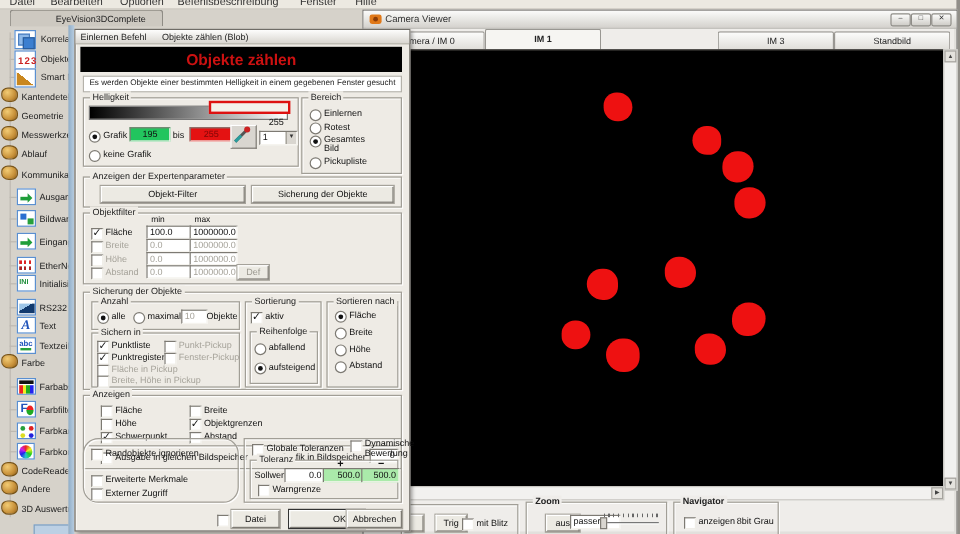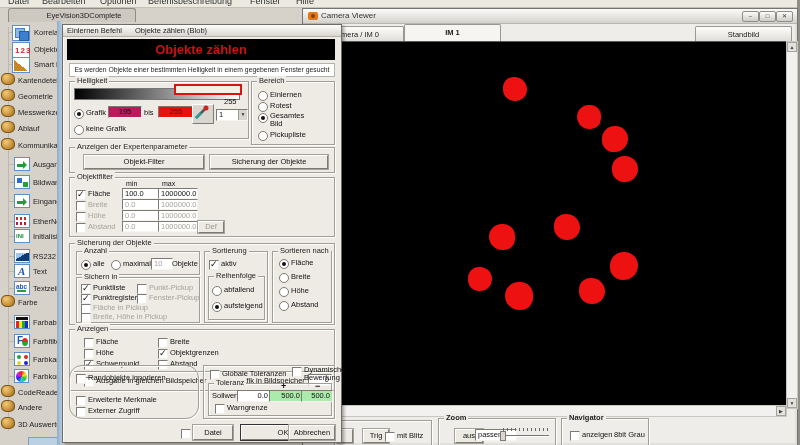--- a/index.html
+++ b/index.html
@@ -78,21 +78,21 @@
   .grp>.legend{position:absolute;top:-6px;left:5px;background:#eeebe5;padding:0 2px;font-size:7.5px;color:#222;white-space:nowrap;}
   .btn{position:absolute;background:#eceae3;border:1px solid;border-color:#fff #7e7b74 #7e7b74 #fff;
        box-shadow:0 0 0 1px #a5a29a;font-size:7.5px;text-align:center;color:#111;overflow:hidden;}
   .btn.default{box-shadow:0 0 0 1px #333;padding-left:21px;}
   .btn.dis{color:#9b988f;}
   .field{position:absolute;background:#fff;border:1px solid;border-color:#7d7a73 #f6f4ef #f6f4ef #7d7a73;
          font-size:7.5px;line-height:10px;padding:0 2px;overflow:hidden;white-space:nowrap;}
   .field.right{text-align:right;}
   .field.dis{color:#a6a39a;}
   .field.green{background:#aaeaaa;text-align:right;}
-  .field.yellow{background:#be185d;text-align:center;}
+  .field.yellow{background:#22c55e;text-align:center;}
   .field.redbg{background:#e41212;color:#7d0606;text-align:center;}
   .cb,.rb{position:absolute;white-space:nowrap;}
   .cb .box{position:absolute;left:0;top:1px;width:8px;height:8px;background:#fff;border:1px solid;
            border-color:#7d7a73 #f0eee8 #f0eee8 #7d7a73;}
   .cb .box.checked::after{content:"✓";position:absolute;left:0px;top:-2px;font-size:9px;color:#111;}
   .cb .lbl,.rb .lbl{position:absolute;left:12px;top:0;font-size:7.5px;color:#111;}
   .rb .dot{position:absolute;left:0;top:1px;width:8px;height:8px;border-radius:50%;background:#fff;border:1px solid #7d7a73;}
   .rb .dot.sel::after{content:"";position:absolute;left:2px;top:2px;width:4px;height:4px;border-radius:50%;background:#111;}
   .dis .lbl{color:#a6a39a;}
   .sep{position:absolute;height:1px;background:#a19e96;box-shadow:0 1px 0 #fff;}
@@ -288,20 +288,21 @@
     <div id="viewer-titlebar">
       <span class="cam-icon"></span>
       <span id="viewer-title">Camera Viewer</span>
       <span class="win-btn" style="right:38px;">–</span>
       <span class="win-btn" style="right:21px;">□</span>
       <span class="win-btn" style="right:4px;">✕</span>
     </div>
     <div id="tabs">
         <div class="tab" style="left: 2px; width: 95px;">Kamera / IM 0</div>
         <div class="tab active" style="left: 99px; width: 95px;">IM 1</div>
+        <div class="tab" style="left: 293px; width: 95px;">IM 3</div>
         <div class="tab" style="left: 390px; width: 95px;">Standbild</div>
       </div>
     <div id="image-area">
         <div class="blob" style="left: 195px; top: 35px; width: 24px; height: 24px; background: rgb(238, 17, 17); border-radius: 46% 54% 50% 50%;"></div>
         <div class="blob" style="left: 269px; top: 63px; width: 24px; height: 24px; background: rgb(238, 17, 17); border-radius: 52% 48% 46% 54%;"></div>
         <div class="blob" style="left: 294px; top: 84px; width: 26px; height: 26px; background: rgb(238, 17, 17); border-radius: 50% 50% 54% 46%;"></div>
         <div class="blob" style="left: 304px; top: 114px; width: 26px; height: 26px; background: rgb(238, 17, 17); border-radius: 48% 52% 52% 48%;"></div>
         <div class="blob" style="left: 246px; top: 172px; width: 26px; height: 26px; background: rgb(238, 17, 17); border-radius: 46% 54% 50% 50%;"></div>
         <div class="blob" style="left: 181px; top: 182px; width: 26px; height: 26px; background: rgb(238, 17, 17); border-radius: 52% 48% 46% 54%;"></div>
         <div class="blob" style="left: 302px; top: 210px; width: 28px; height: 28px; background: rgb(238, 17, 17); border-radius: 50% 50% 54% 46%;"></div>

